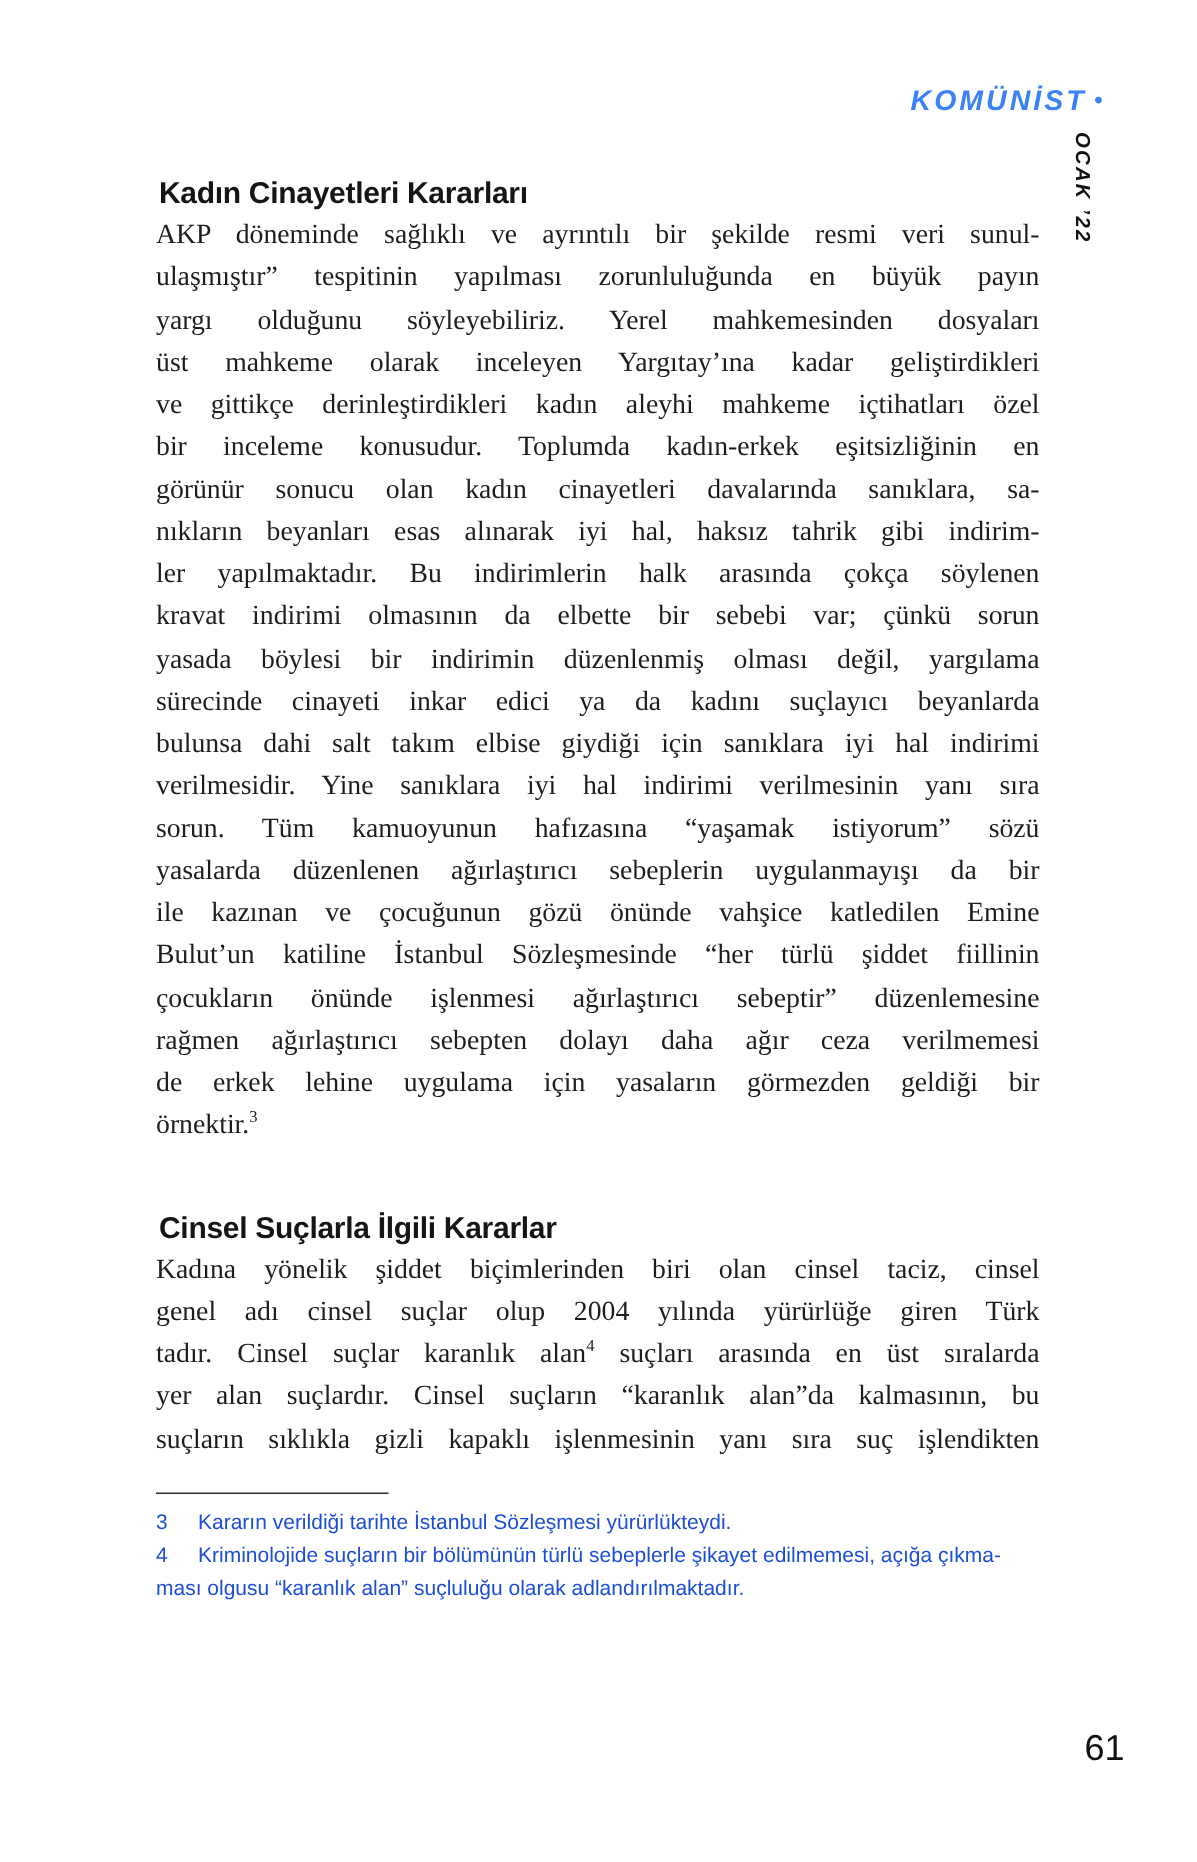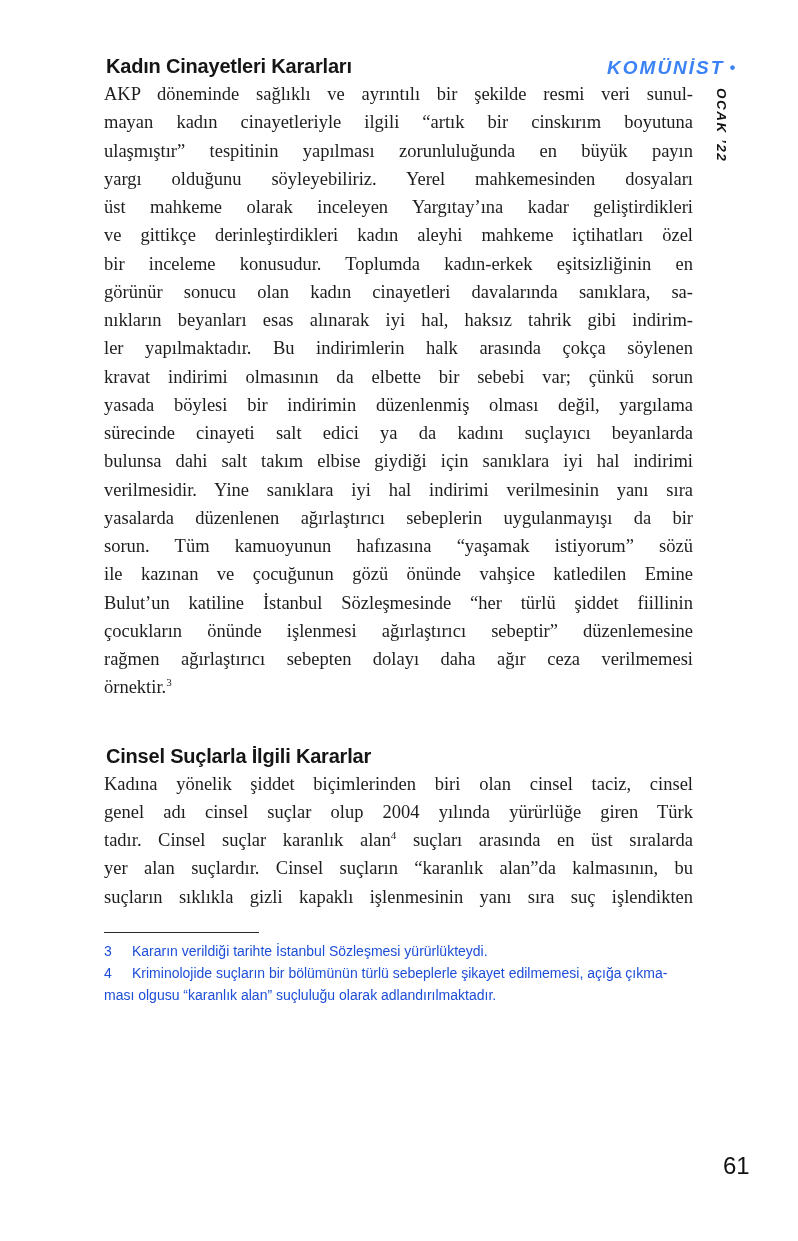--- a/index.html
+++ b/index.html
@@ -41,21 +41,21 @@
     position:absolute; left:104px; top:0; width:589px;
   }
   .section-heading {
     font-family:"Liberation Sans", sans-serif;
     font-weight:bold;
     font-size:20px; line-height:28px;
     letter-spacing:-0.2px;
     color:#151515;
     margin-left:2px;
   }
-  .section-heading.first  { margin-top:52px; }
+  .section-heading.first  { margin-top:115px; }
   .section-heading.second { margin-top:40px; }
   .bline {
     font-size:18.5px;
     line-height:28.25px; height:28.25px;
     text-align:justify;
     text-align-last:justify;
     color:#1d1d1d;
   }
   .bline.lastline { text-align-last:left; }
   .bline i { font-style:italic; }
@@ -87,40 +87,40 @@
 <div class="masthead">
   <span>KOMÜNİST</span><span class="bullet">•</span>
 </div>
 
 <div class="issue-vertical">OCAK ’22</div>
 
 <div class="content">
   <div id="article-body">
       <div class="section-heading first">Kadın Cinayetleri Kararları</div>
       <div class="bline">AKP döneminde sağlıklı ve ayrıntılı bir şekilde resmi veri sunul-</div>
-      <div class="bline">mayan kadın cinayetleriyle ilgili “artık bir cinskırım boyutuna</div>
       <div class="bline">ulaşmıştır” tespitinin yapılması zorunluluğunda en büyük payın</div>
       <div class="bline">yargı olduğunu söyleyebiliriz. Yerel mahkemesinden dosyaları</div>
       <div class="bline">üst mahkeme olarak inceleyen Yargıtay’ına kadar geliştirdikleri</div>
       <div class="bline">ve gittikçe derinleştirdikleri kadın aleyhi mahkeme içtihatları özel</div>
       <div class="bline">bir inceleme konusudur. Toplumda kadın-erkek eşitsizliğinin en</div>
       <div class="bline">görünür sonucu olan kadın cinayetleri davalarında sanıklara, sa-</div>
       <div class="bline">nıkların beyanları esas alınarak iyi hal, haksız tahrik gibi indirim-</div>
       <div class="bline">ler yapılmaktadır. Bu indirimlerin halk arasında çokça söylenen</div>
       <div class="bline">kravat indirimi olmasının da elbette bir sebebi var; çünkü sorun</div>
       <div class="bline">yasada böylesi bir indirimin düzenlenmiş olması değil, yargılama</div>
-      <div class="bline">sürecinde cinayeti salt edici ya da kadını suçlayıcı beyanlarda</div>
+      <div class="bline">sürecinde cinayeti inkar edici ya da kadını suçlayıcı beyanlarda</div>
       <div class="bline">bulunsa dahi salt takım elbise giydiği için sanıklara iyi hal indirimi</div>
       <div class="bline">verilmesidir. Yine sanıklara iyi hal indirimi verilmesinin yanı sıra</div>
+      <div class="bline">sorun. Tüm kamuoyunun hafızasına “yaşamak istiyorum” sözü</div>
       <div class="bline">yasalarda düzenlenen ağırlaştırıcı sebeplerin uygulanmayışı da bir</div>
-      <div class="bline">sorun. Tüm kamuoyunun hafızasına “yaşamak istiyorum” sözü</div>
       <div class="bline">ile kazınan ve çocuğunun gözü önünde vahşice katledilen Emine</div>
       <div class="bline">Bulut’un katiline İstanbul Sözleşmesinde “her türlü şiddet fiillinin</div>
       <div class="bline">çocukların önünde işlenmesi ağırlaştırıcı sebeptir” düzenlemesine</div>
       <div class="bline">rağmen ağırlaştırıcı sebepten dolayı daha ağır ceza verilmemesi</div>
+      <div class="bline">de erkek lehine uygulama için yasaların görmezden geldiği bir</div>
       <div class="bline lastline">örnektir.<sup>3</sup></div>
       <div class="section-heading second">Cinsel Suçlarla İlgili Kararlar</div>
       <div class="bline">Kadına yönelik şiddet biçimlerinden biri olan cinsel taciz, cinsel</div>
       <div class="bline">genel adı cinsel suçlar olup 2004 yılında yürürlüğe giren Türk</div>
       <div class="bline">tadır. Cinsel suçlar karanlık alan<sup>4</sup> suçları arasında en üst sıralarda</div>
       <div class="bline">yer alan suçlardır. Cinsel suçların “karanlık alan”da kalmasının, bu</div>
       <div class="bline">suçların sıklıkla gizli kapaklı işlenmesinin yanı sıra suç işlendikten</div>
     </div>
   <div class="fnrule"></div>
   <div class="footnotes" id="footnotes">

